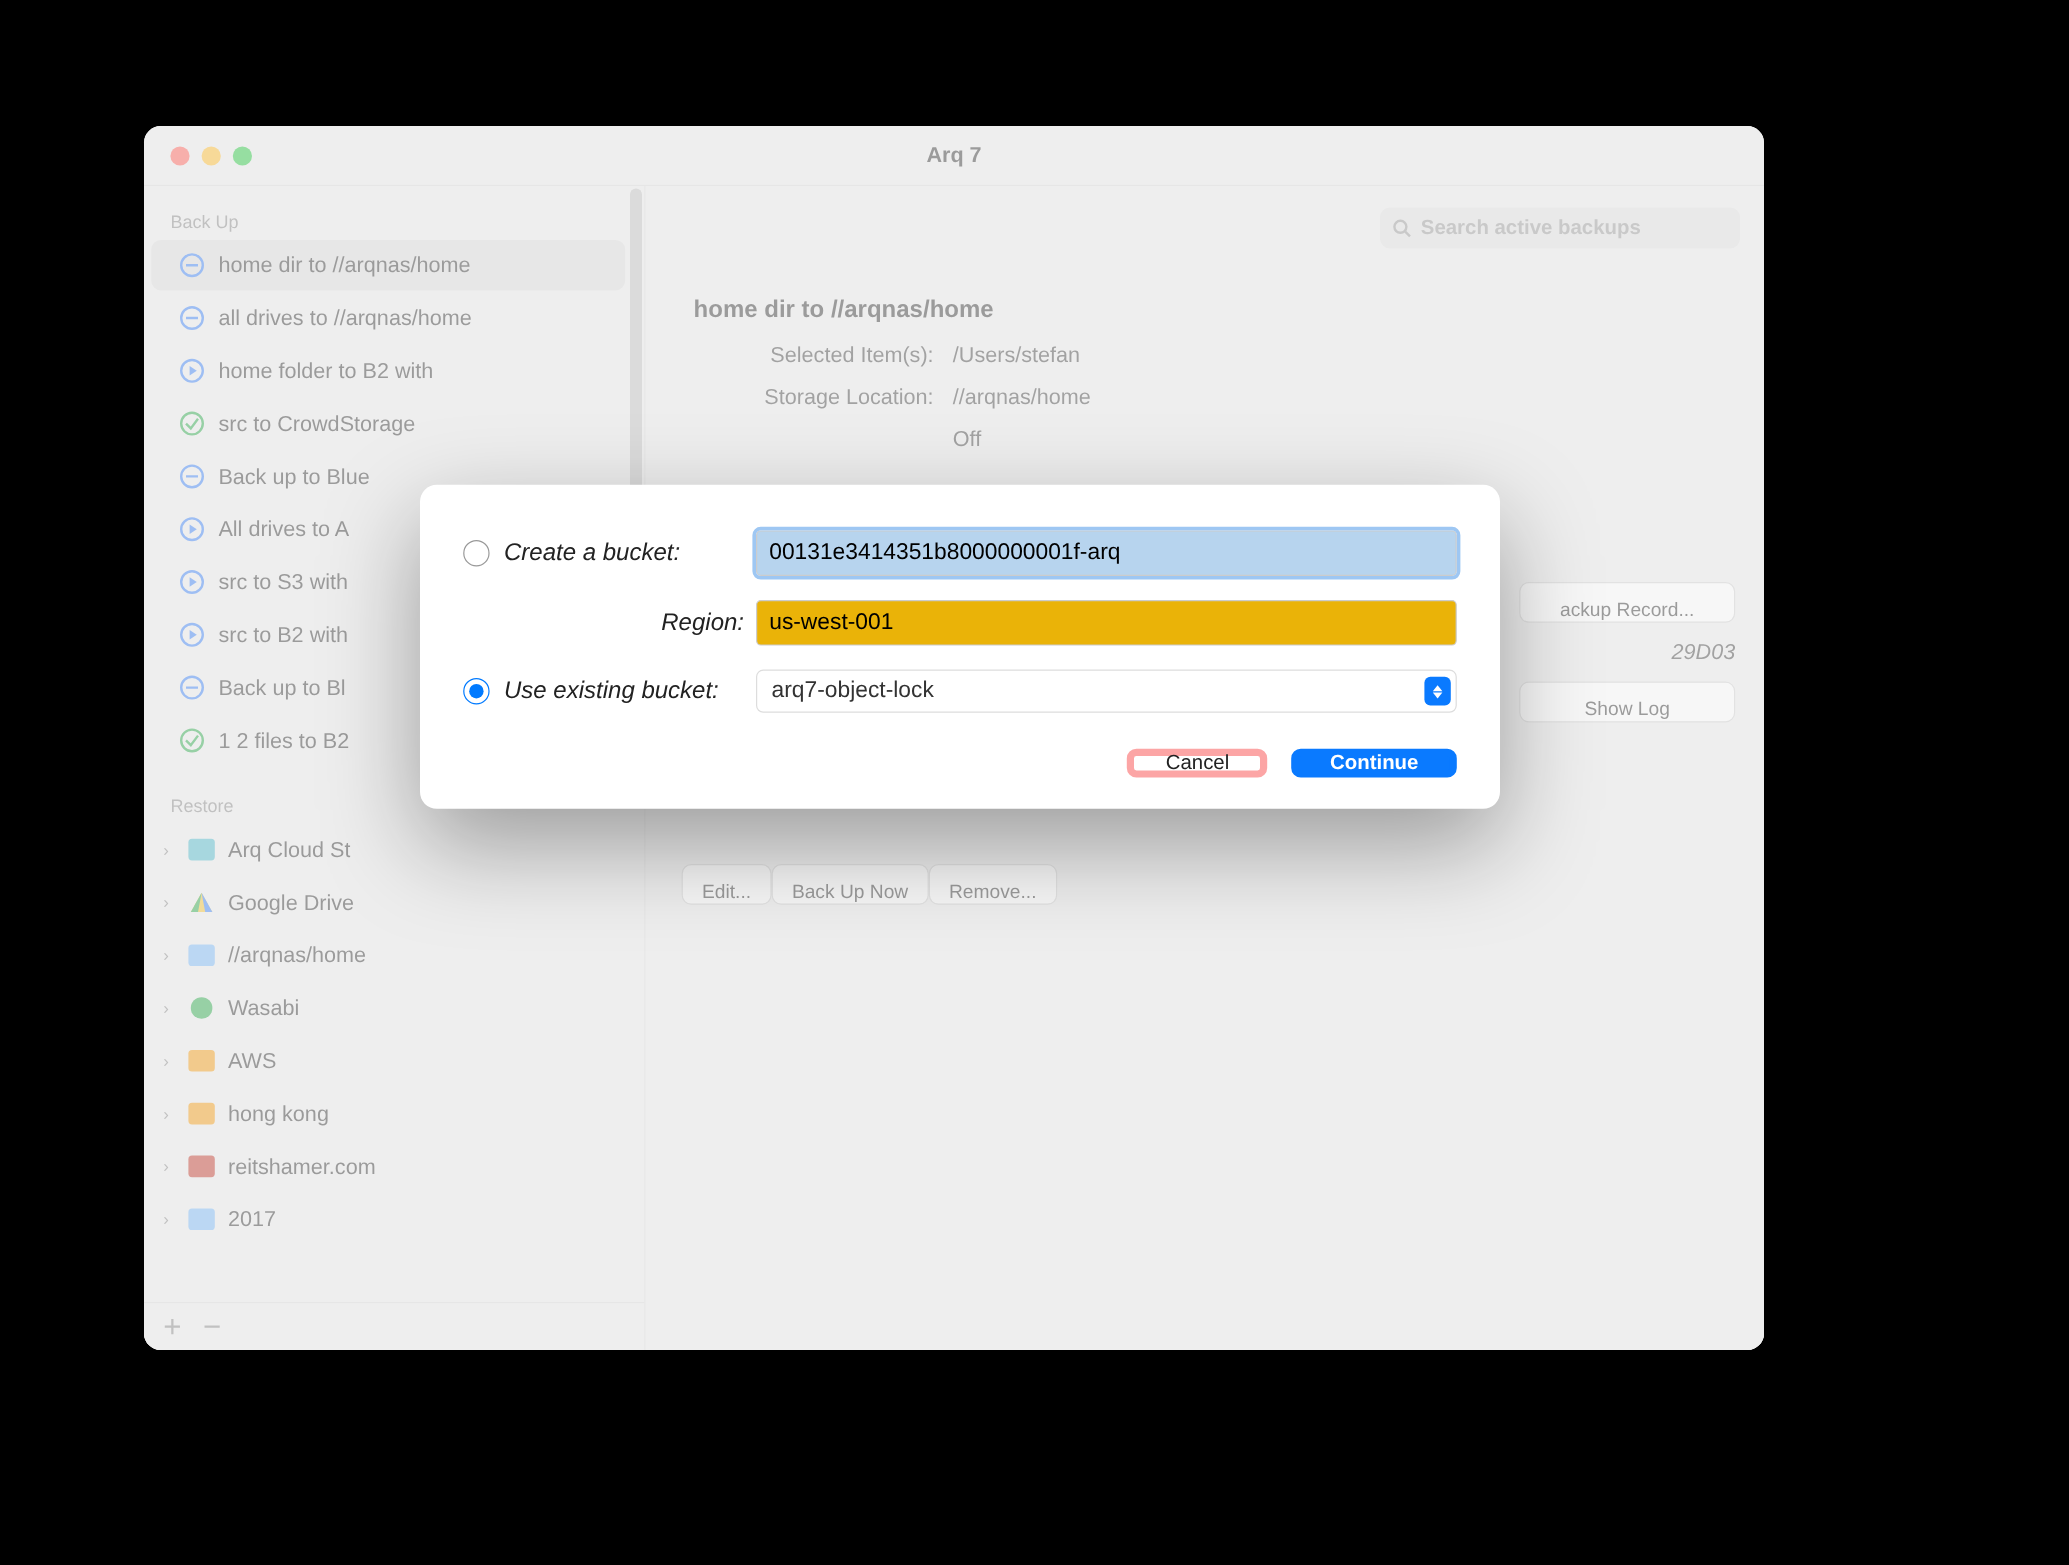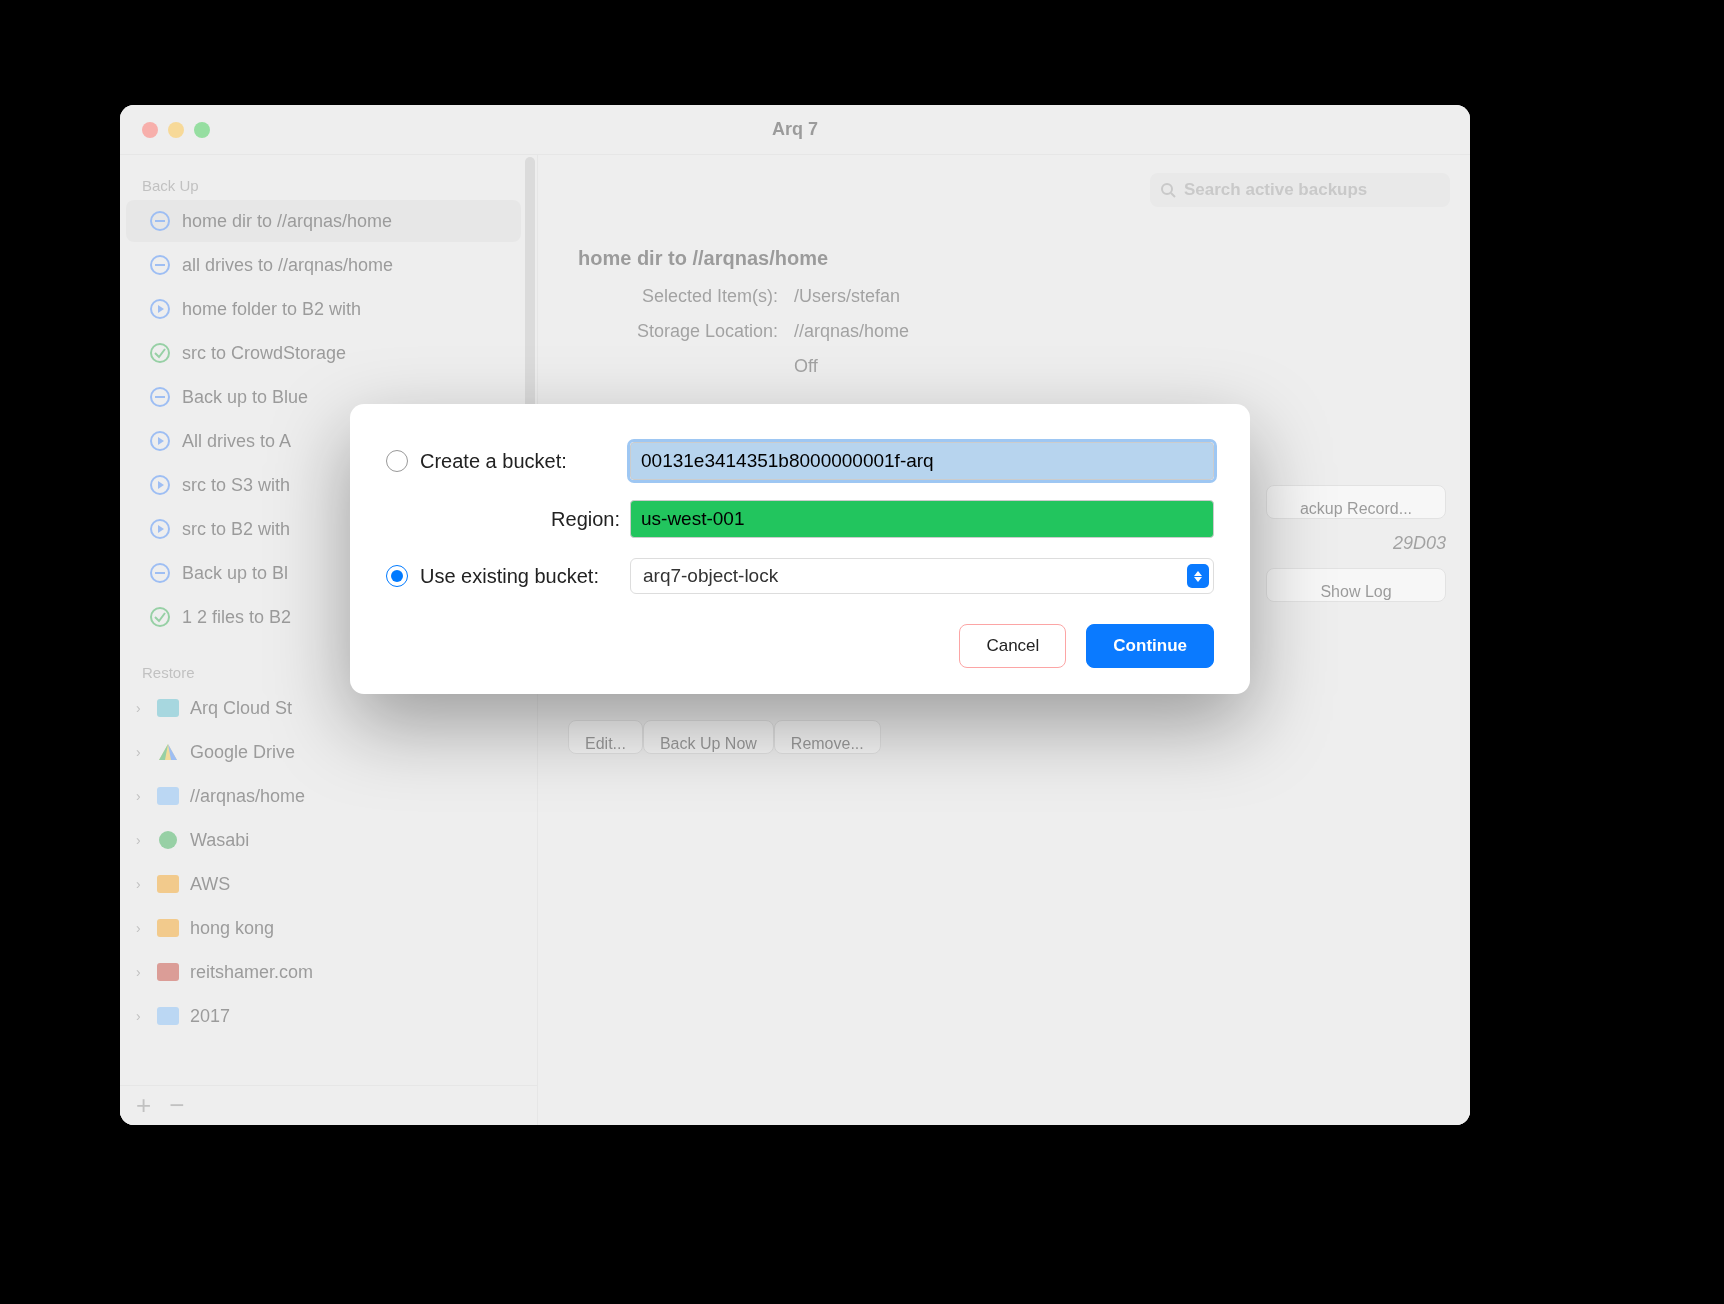--- a/index.html
+++ b/index.html
@@ -236,33 +236,34 @@
     }
     .modal-label {
       font-size: 20px;
       color: #222;
       white-space: nowrap;
     }
     .label-col {
       width: 244px;
       display: flex;
       align-items: center;
+      font-style: italic;
     }
     .label-col.right-align {
       justify-content: flex-end;
       padding-right: 10px;
     }
     .text-input {
       flex: 1;
       height: 38px;
       border: 1px solid #ccc;
       border-radius: 4px;
       font-size: 19px;
       padding: 0 10px;
-      background: #22c55e;
+      background: #eab308;
     }
     .text-input.focused {
       outline: 3px solid #9ec7f3;
       background: #b7d4ee;
     }
     .select-wrap {
       flex: 1;
       height: 36px;
       border: 1px solid #ddd;
       border-radius: 6px;
@@ -292,28 +293,28 @@
     }
     .updown::before { border-bottom: 5px solid #fff; }
     .updown::after  { border-top: 5px solid #fff; }
     .modal-buttons {
       display: flex;
       justify-content: flex-end;
       gap: 20px;
       margin-top: 30px;
     }
     .btn {
-      height: 44px;
+      height: 24px;
       border-radius: 8px;
       font-size: 17px;
       padding: 0 26px;
       display: flex;
       align-items: center;
       justify-content: center;
-      border: 1px solid #fca5a5;
+      border: 6px solid #fca5a5;
       background: #fff;
       color: #222;
     }
     .btn.primary {
       background: #0a7aff;
       color: #fff;
       border-color: #0a7aff;
       font-weight: 700;
     }
     .folder-icon { width:22px; height:18px; border-radius:3px; }

